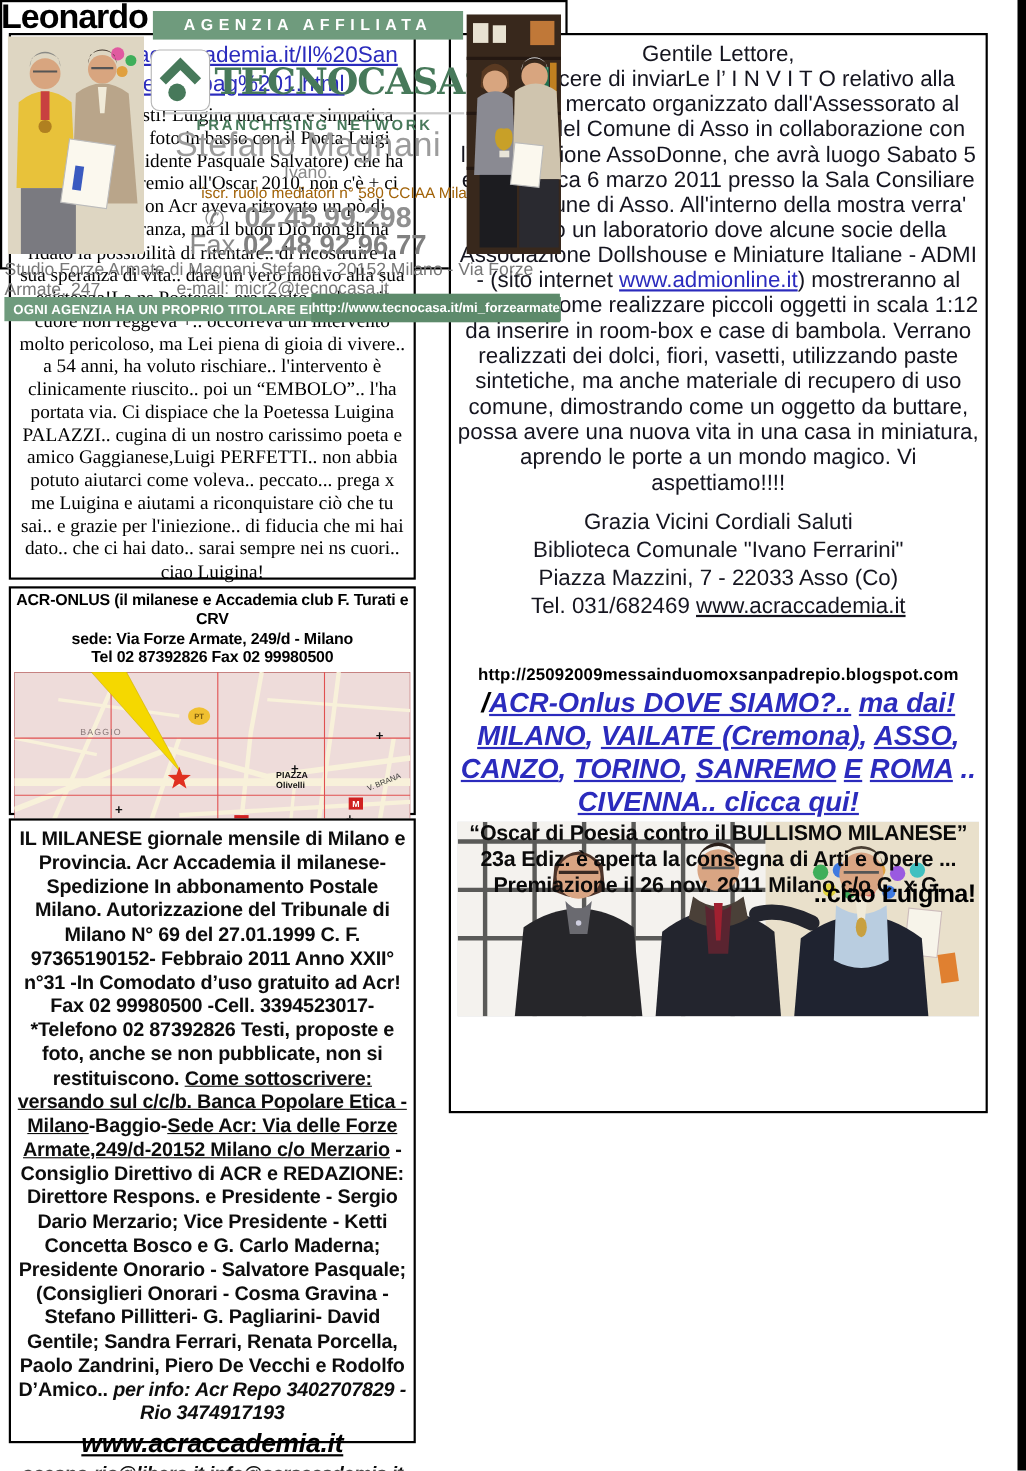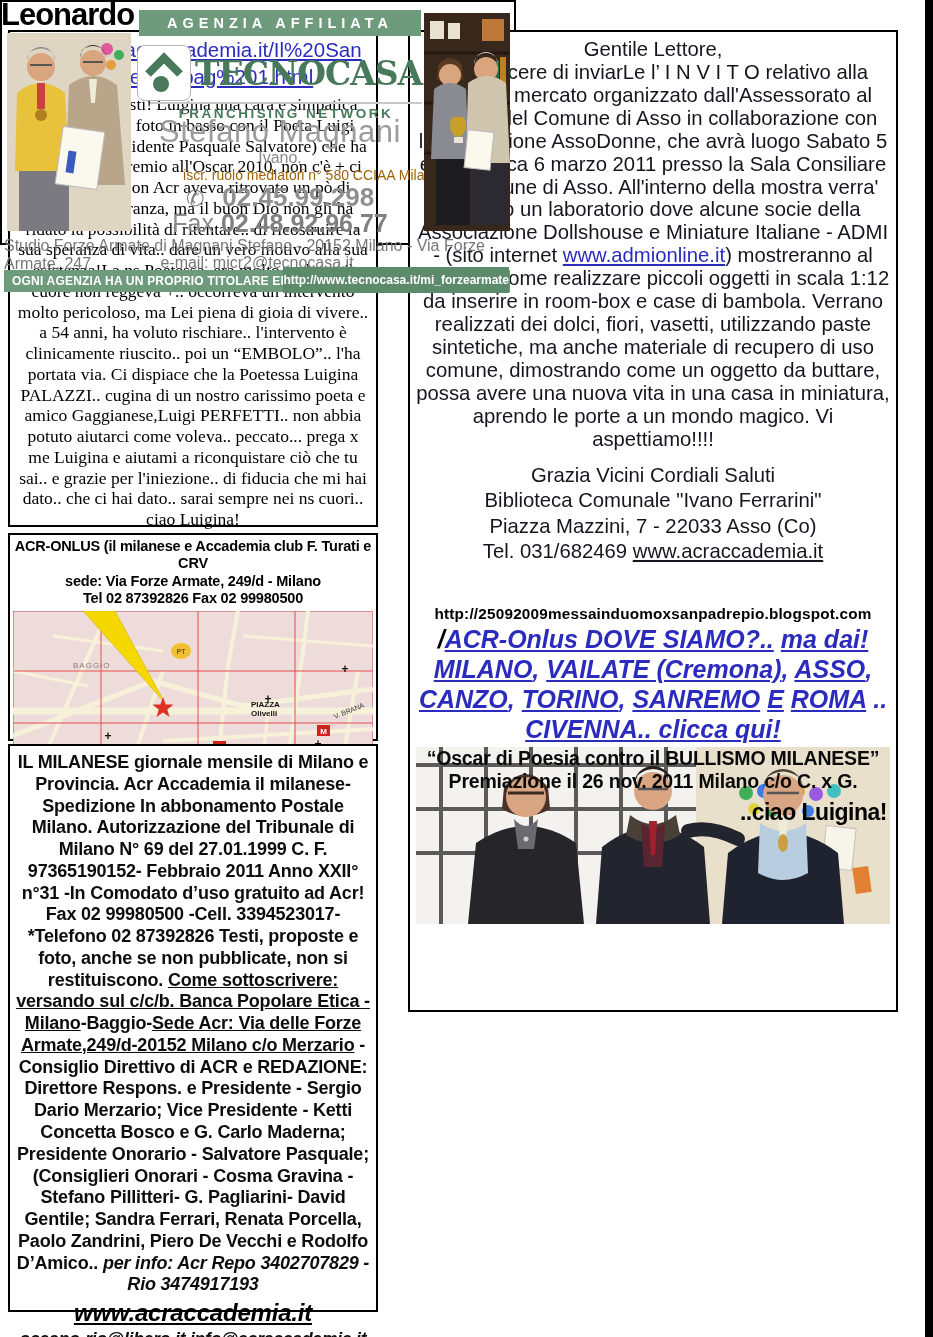--- a/index.html
+++ b/index.html
@@ -235,20 +235,21 @@
         <path d="M351,46 h32" stroke="#555" stroke-width="2.5" fill="none"></path>
         <path d="M312,106 q55,-42 110,0 l6,71 h-122 z" fill="#1f2330"></path>
         <path d="M344,76 q23,16 46,0 l2,50 q-25,14 -50,0 z" fill="#b9cde0"></path>
         <path d="M362,72 h10 l-2,20 h-6 z" fill="#f0ead8"></path>
         <ellipse cx="367" cy="96" rx="5" ry="9" fill="#c8a040"></ellipse>
         <path d="M322,92 q-28,-14 -50,-8" stroke="#23252e" stroke-width="14" fill="none" stroke-linecap="round"></path>
       </g>
     </svg>
     <div class="photo-caption">
         <div>“Oscar di Poesia contro il BULLISMO MILANESE”</div>
+        <div>23a Ediz. è aperta la consegna di Arti e Opere ...</div>
         <div>Premiazione il 26 nov. 2011 Milano c/o C. x G.</div>
       </div>
     <div class="ciao">..ciao Luigina!</div>
   </div>
 </div>
 
 <div class="adbox">
   <div class="leonardo">Leonardo</div>
 
   <svg class="ad-photo-left" viewBox="0 0 124 198">

